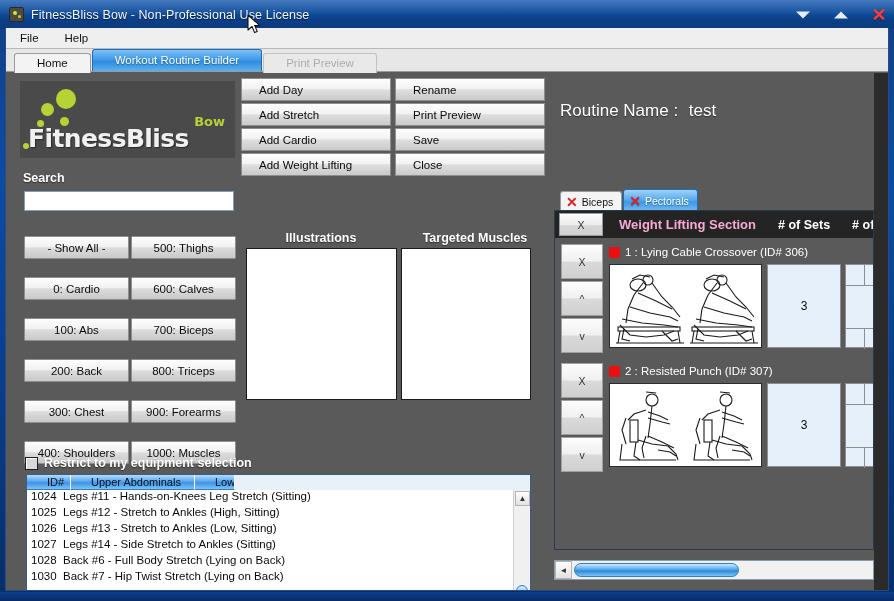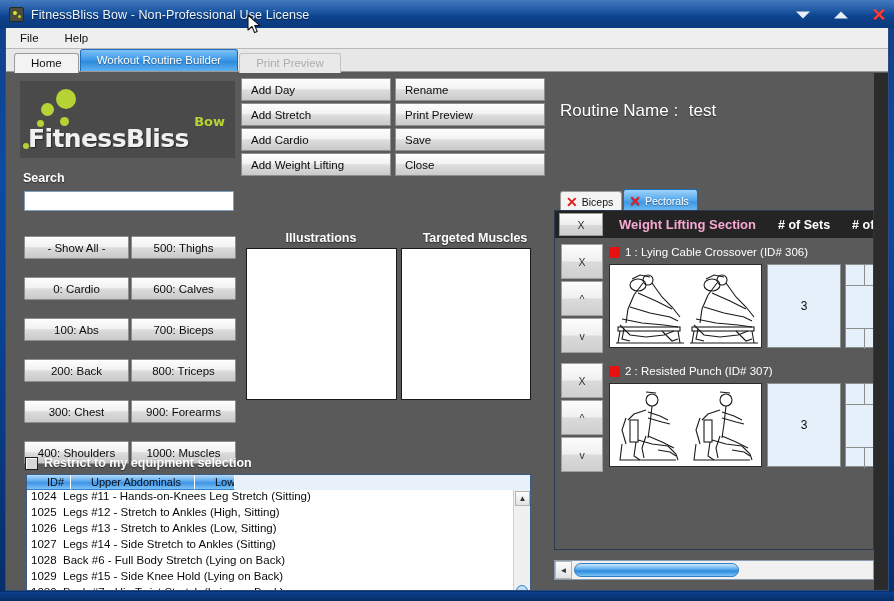--- a/index.html
+++ b/index.html
@@ -65,21 +65,21 @@
   }
   .menu-item { font-size:11.5px; color:#111; padding:2px 4px; }
 
   
   #tabstrip {
     height:23px; background:#e7e7e7; position:relative;
     border-bottom:1px solid #9a9a9a;
     display:flex; align-items:flex-end; padding-left:8px;
   }
   .tab {
-    height:20px; line-height:19px; padding:0 16px; font-size:11.5px;
+    height:20px; line-height:19px; padding:0 22px; font-size:11.5px;
     border:1px solid #9b9b9b; border-bottom:none;
     border-radius:3px 3px 0 0; margin-right:1px;
     background:#f3f3f3; color:#111; position:relative; top:2px;
   }
   .tab.selected {
     background:linear-gradient(180deg,#7fc2f5 0%,#3f9ae8 45%,#2f8bdd 55%,#5cb0f0 100%);
     color:#ffffff; border-color:#1c6bbd; top:0; height:22px; line-height:21px;
     font-weight:normal; text-shadow:0 1px 1px rgba(0,0,0,.35);
   }
   .tab.disabled { color:#adadad; background:#e9e9e9; border-color:#c2c2c2; }
@@ -129,21 +129,21 @@
     box-shadow: inset 0 1px 0 rgba(255,255,255,.9);
     white-space:nowrap; overflow:hidden;margin-top:16px;
   }
 
   
   #actions {
     position:absolute; left:226px; top:2px; width:300px; height:110px;
   }
   .act-col { position:absolute; top:0; width:150px; }
   .actbtn {
-    height:23px; line-height:22px; padding-left:9px; font-size:11.5px; color:#0b0b0b;
+    height:23px; line-height:22px; padding-left:17px; font-size:11.5px; color:#0b0b0b;
     background:linear-gradient(180deg,#fdfdfd 0%,#f3f3f3 45%,#dedede 52%,#cacaca 100%);
     border:1px solid #8e8e8e; margin-bottom:2px;
     box-shadow: inset 0 1px 0 rgba(255,255,255,.9);
     white-space:nowrap; overflow:hidden;
   }
 
   .panel-title {
     position:absolute; color:#ffffff; font-size:12.5px; font-weight:bold;
     text-shadow:0 1px 1px rgba(0,0,0,.5); text-align:center;
   }
@@ -391,24 +391,20 @@
                 <span class="c-id">1026</span>
                 <span class="c-name">Legs #13 - Stretch to Ankles (Low, Sitting)</span>
               </div>
             <div class="grow">
                 <span class="c-id">1027</span>
                 <span class="c-name">Legs #14 - Side Stretch to Ankles (Sitting)</span>
               </div>
             <div class="grow">
                 <span class="c-id">1028</span>
                 <span class="c-name">Back #6 - Full Body Stretch (Lying on Back)</span>
-              </div>
-            <div class="grow">
-                <span class="c-id">1029</span>
-                <span class="c-name">Legs #15 - Side Knee Hold (Lying on Back)</span>
               </div>
             <div class="grow">
                 <span class="c-id">1030</span>
                 <span class="c-name">Back #7 - Hip Twist Stretch (Lying on Back)</span>
               </div>
 
           </div>
 
           <div class="vscroll">
             <div class="sb-arrow" style="left:1px; top:1px;">▲</div>

